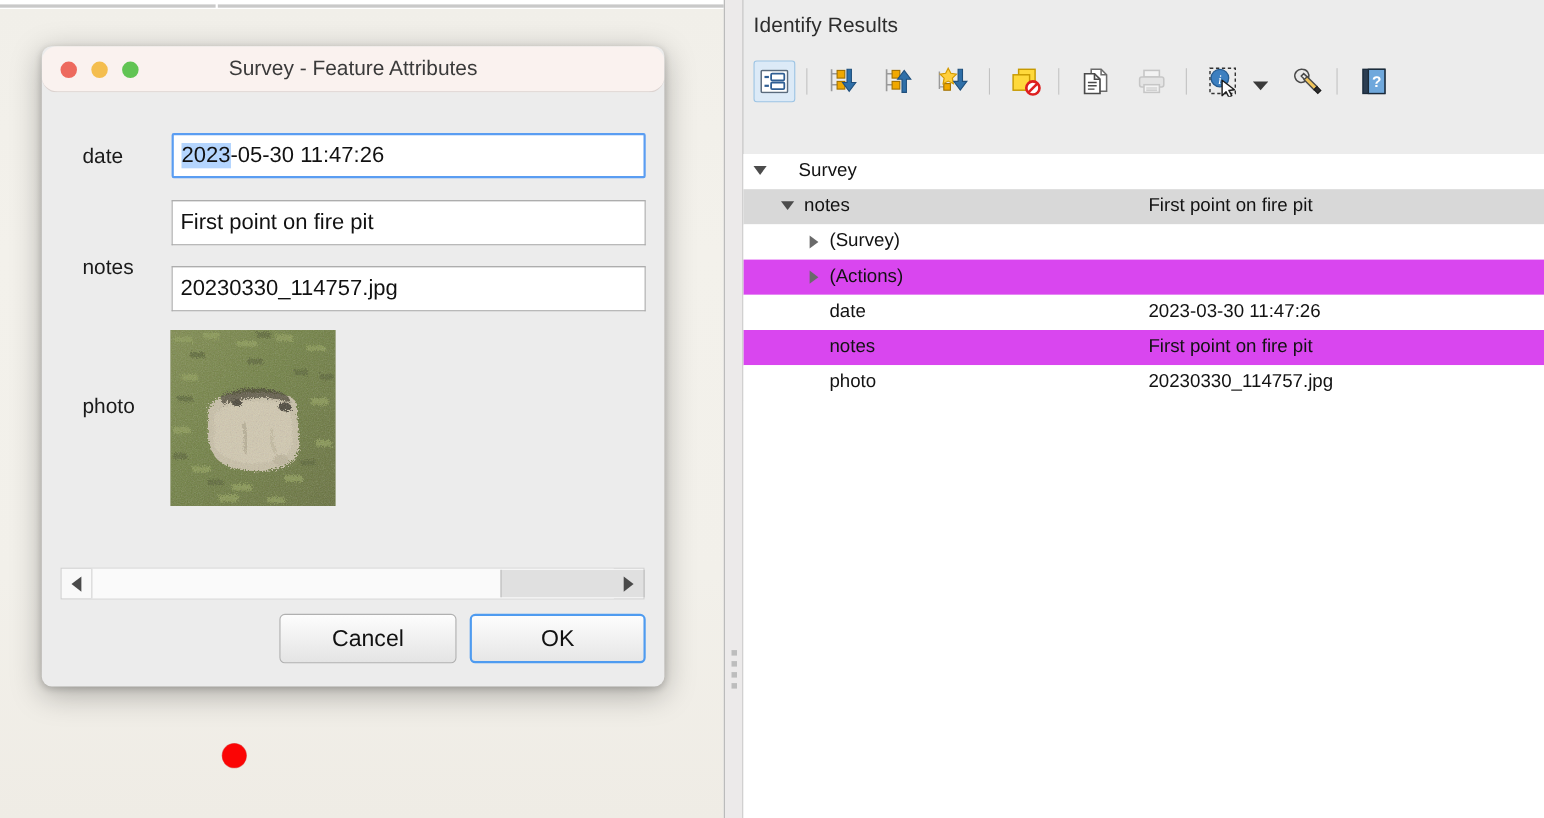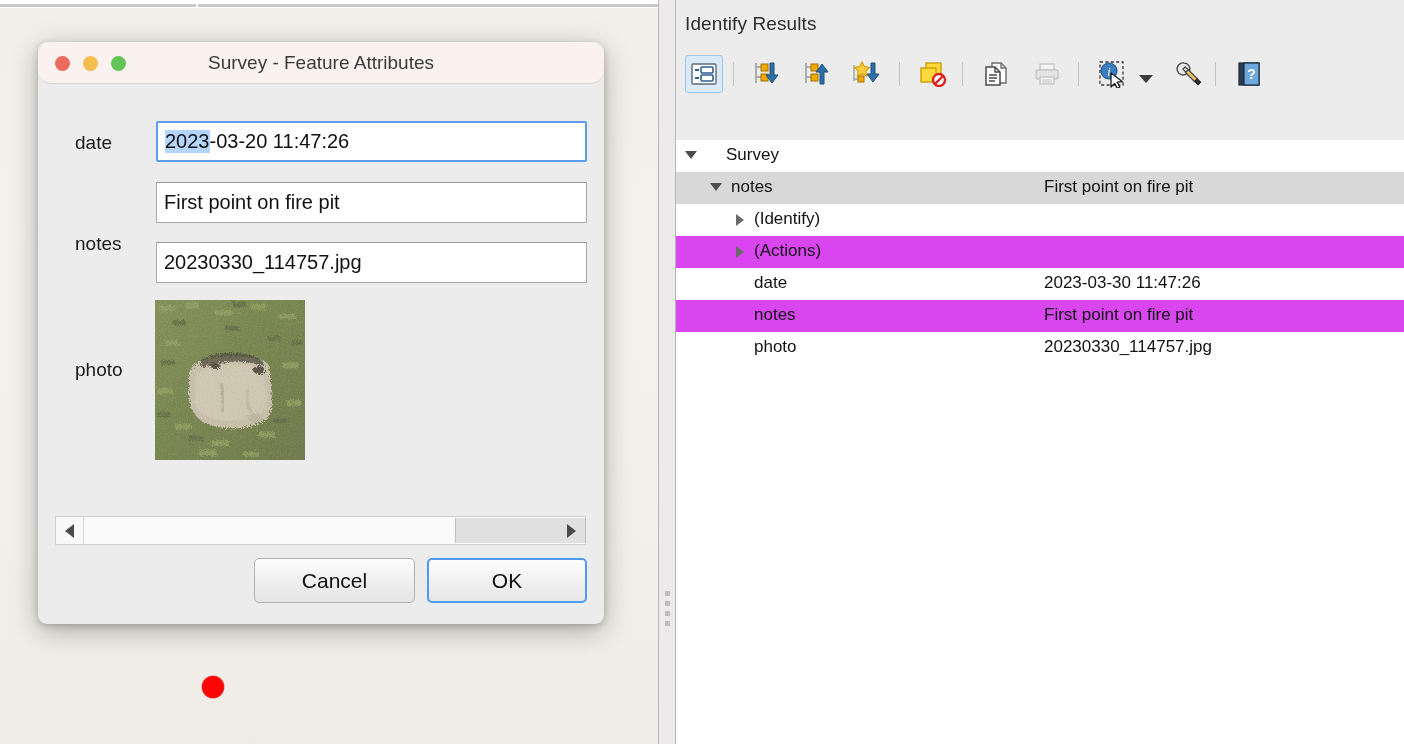--- a/index.html
+++ b/index.html
@@ -350,21 +350,21 @@
       </div>
 
       <div class="trow selected">
         <div class="twisty open" style="left:34px;"></div>
         <div class="tlabel" style="left:55px;">notes</div>
         <div class="tvalue">First point on fire pit</div>
       </div>
 
       <div class="trow white">
         <div class="twisty closed" style="left:60px;"></div>
-        <div class="tlabel" style="left:78px;">(Identify)</div>
+        <div class="tlabel" style="left:78px;">(Survey)</div>
         <div class="tvalue"></div>
       </div>
 
       <div class="trow alt">
         <div class="twisty closed" style="left:60px;"></div>
         <div class="tlabel" style="left:78px;">(Actions)</div>
         <div class="tvalue"></div>
       </div>
 
       <div class="trow white">
@@ -392,21 +392,21 @@
     <div id="dlg-titlebar">
       <div class="light" id="light-close"></div>
       <div class="light" id="light-min"></div>
       <div class="light" id="light-max"></div>
       <div id="dlg-title">Survey - Feature Attributes</div>
     </div>
 
     <div class="flabel" style="left:37px; top:90px;">date</div>
     <div class="finput focused" style="top:79px;">
       <span class="sel-text">2023</span>
-        <span>-03-20 11:47:26</span>
+        <span>-05-30 11:47:26</span>
     </div>
 
     <div class="flabel" style="left:37px; top:191px;">notes</div>
     <div class="finput" style="top:140px;">First point on fire pit</div>
 
     <div class="finput" style="top:200px;">20230330_114757.jpg</div>
 
     <div class="flabel" style="left:37px; top:317px;">photo</div>
     <div id="photo-thumb">
       <svg width="150" height="160" viewBox="0 0 150 160">

